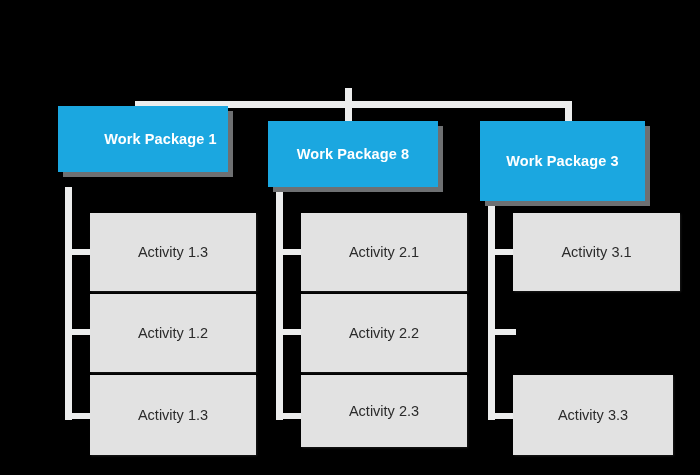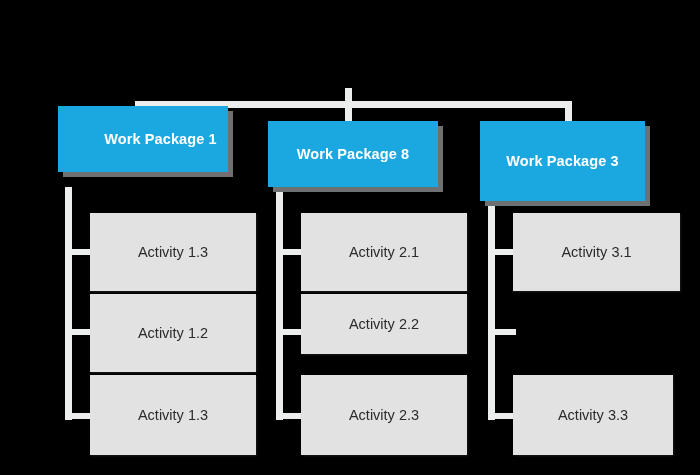--- a/index.html
+++ b/index.html
@@ -111,24 +111,24 @@
   <div class="node node-activity" style="left:90px; top:294px; width:166px; height:78px;">
     <span>Activity 1.2</span>
   </div>
   <div class="node node-activity" style="left:90px; top:375px; width:166px; height:80px;">
     <span>Activity 1.3</span>
   </div>
 
   <div class="node node-activity" style="left:301px; top:213px; width:166px; height:78px;align-items:center;">
     <span>Activity 2.1</span>
   </div>
-  <div class="node node-activity" style="left:301px; top:294px; width:166px; height:60px;justify-content:center;">
+  <div class="node node-activity" style="left:301px; top:294px; width:166px; height:78px;justify-content:center;">
     <span>Activity 2.2</span>
   </div>
-  <div class="node node-activity" style="left:301px; top:375px; width:166px; height:80px;">
+  <div class="node node-activity" style="left:301px; top:375px; width:166px; height:72px;">
     <span>Activity 2.3</span>
   </div>
 
   <div class="node node-activity" style="left:513px; top:213px; width:167px; height:78px;">
     <span>Activity 3.1</span>
   </div>
   <div class="node node-activity" style="left:513px; top:375px; width:160px; height:80px;">
     <span>Activity 3.3</span>
   </div>
 

